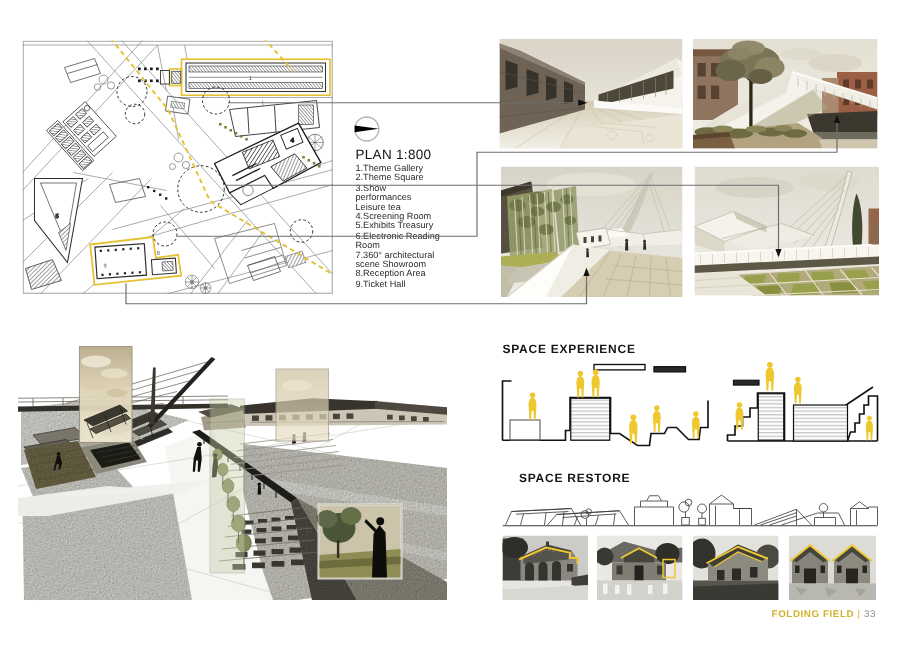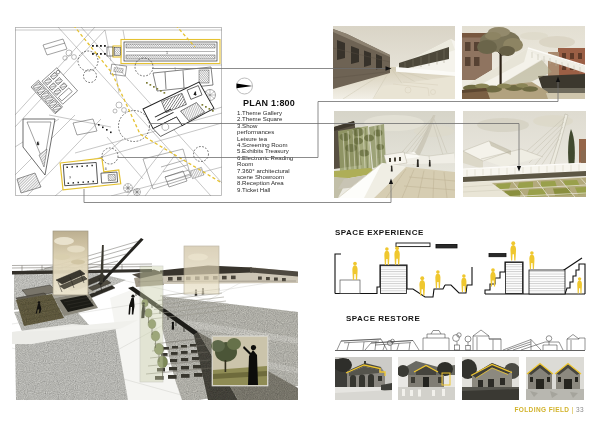--- a/index.html
+++ b/index.html
@@ -1,20 +1,20 @@
 <!DOCTYPE html>
 <html><head>
 <meta charset="utf-8">
 <style>
   html,body{margin:0;padding:0;background:#fff;}
   .board{position:relative;width:600px;height:435px;background:#ffffff;overflow:hidden;
          font-family:"Liberation Sans","DejaVu Sans",sans-serif;}
   .abs{position:absolute;}
   svg{display:block;}
-  .plan-title{font-size:9px;font-weight:bold;color:#111;letter-spacing:.2px;text-align:center;}
+  .plan-title{font-size:9px;font-weight:normal;color:#111;letter-spacing:.2px;}
   .legend{font-size:6.1px;line-height:6.4px;color:#2b2b2b;width:64px;white-space:pre-line;}
   .legend .legend-item{white-space:pre-line;}
   .sec-title{font-size:8px;font-weight:bold;color:#151515;letter-spacing:.5px;}
   .footer{font-size:6.5px;font-weight:bold;letter-spacing:.4px;text-align:right;}
   .footer .proj{color:#d2b32b;}
   .footer .divider{color:#d2b32b;font-weight:normal;}
   .footer .pageno{color:#8a8a8a;font-weight:normal;}
 </style>
 </head>
 <body>

